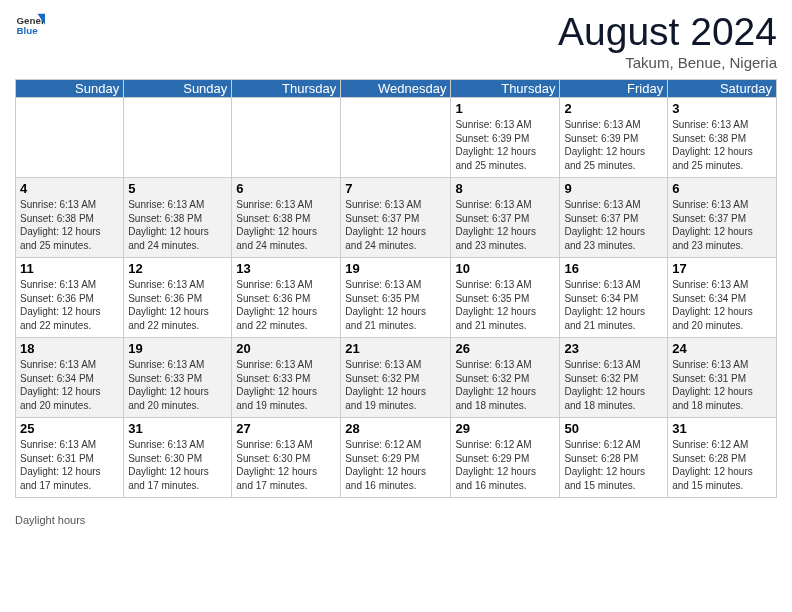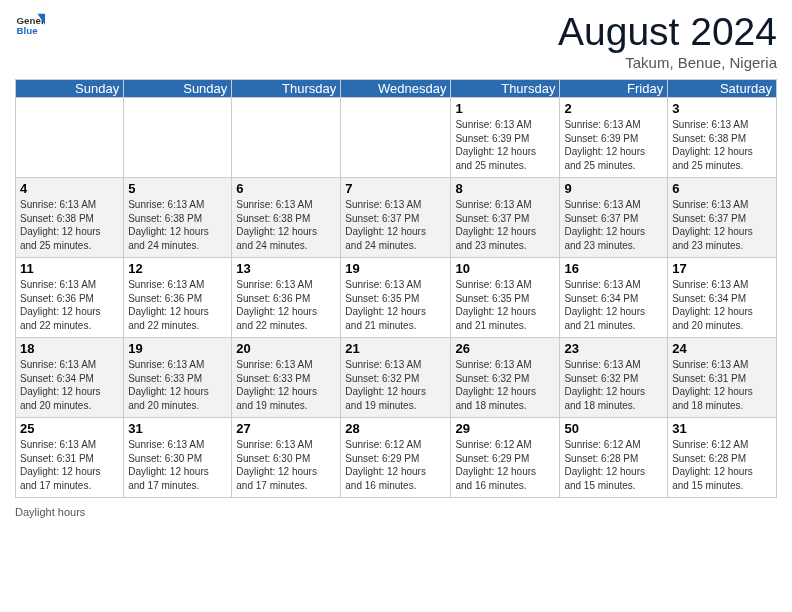--- a/index.html
+++ b/index.html
@@ -70,21 +70,21 @@
       display: block;
       margin-bottom: 2px;
     }
     .day-info {
       font-size: 10px;
       color: #333;
       line-height: 1.35;
     }
     .empty { background: #fff !important; }
     .footer {
-      margin-top: 8px;
+      margin-top: 16px;
       font-size: 11px;
       color: #555;
       text-align: left;
     }
   </style>
 </head>
 <body>
 
 <div class="header">
   <div class="logo">

